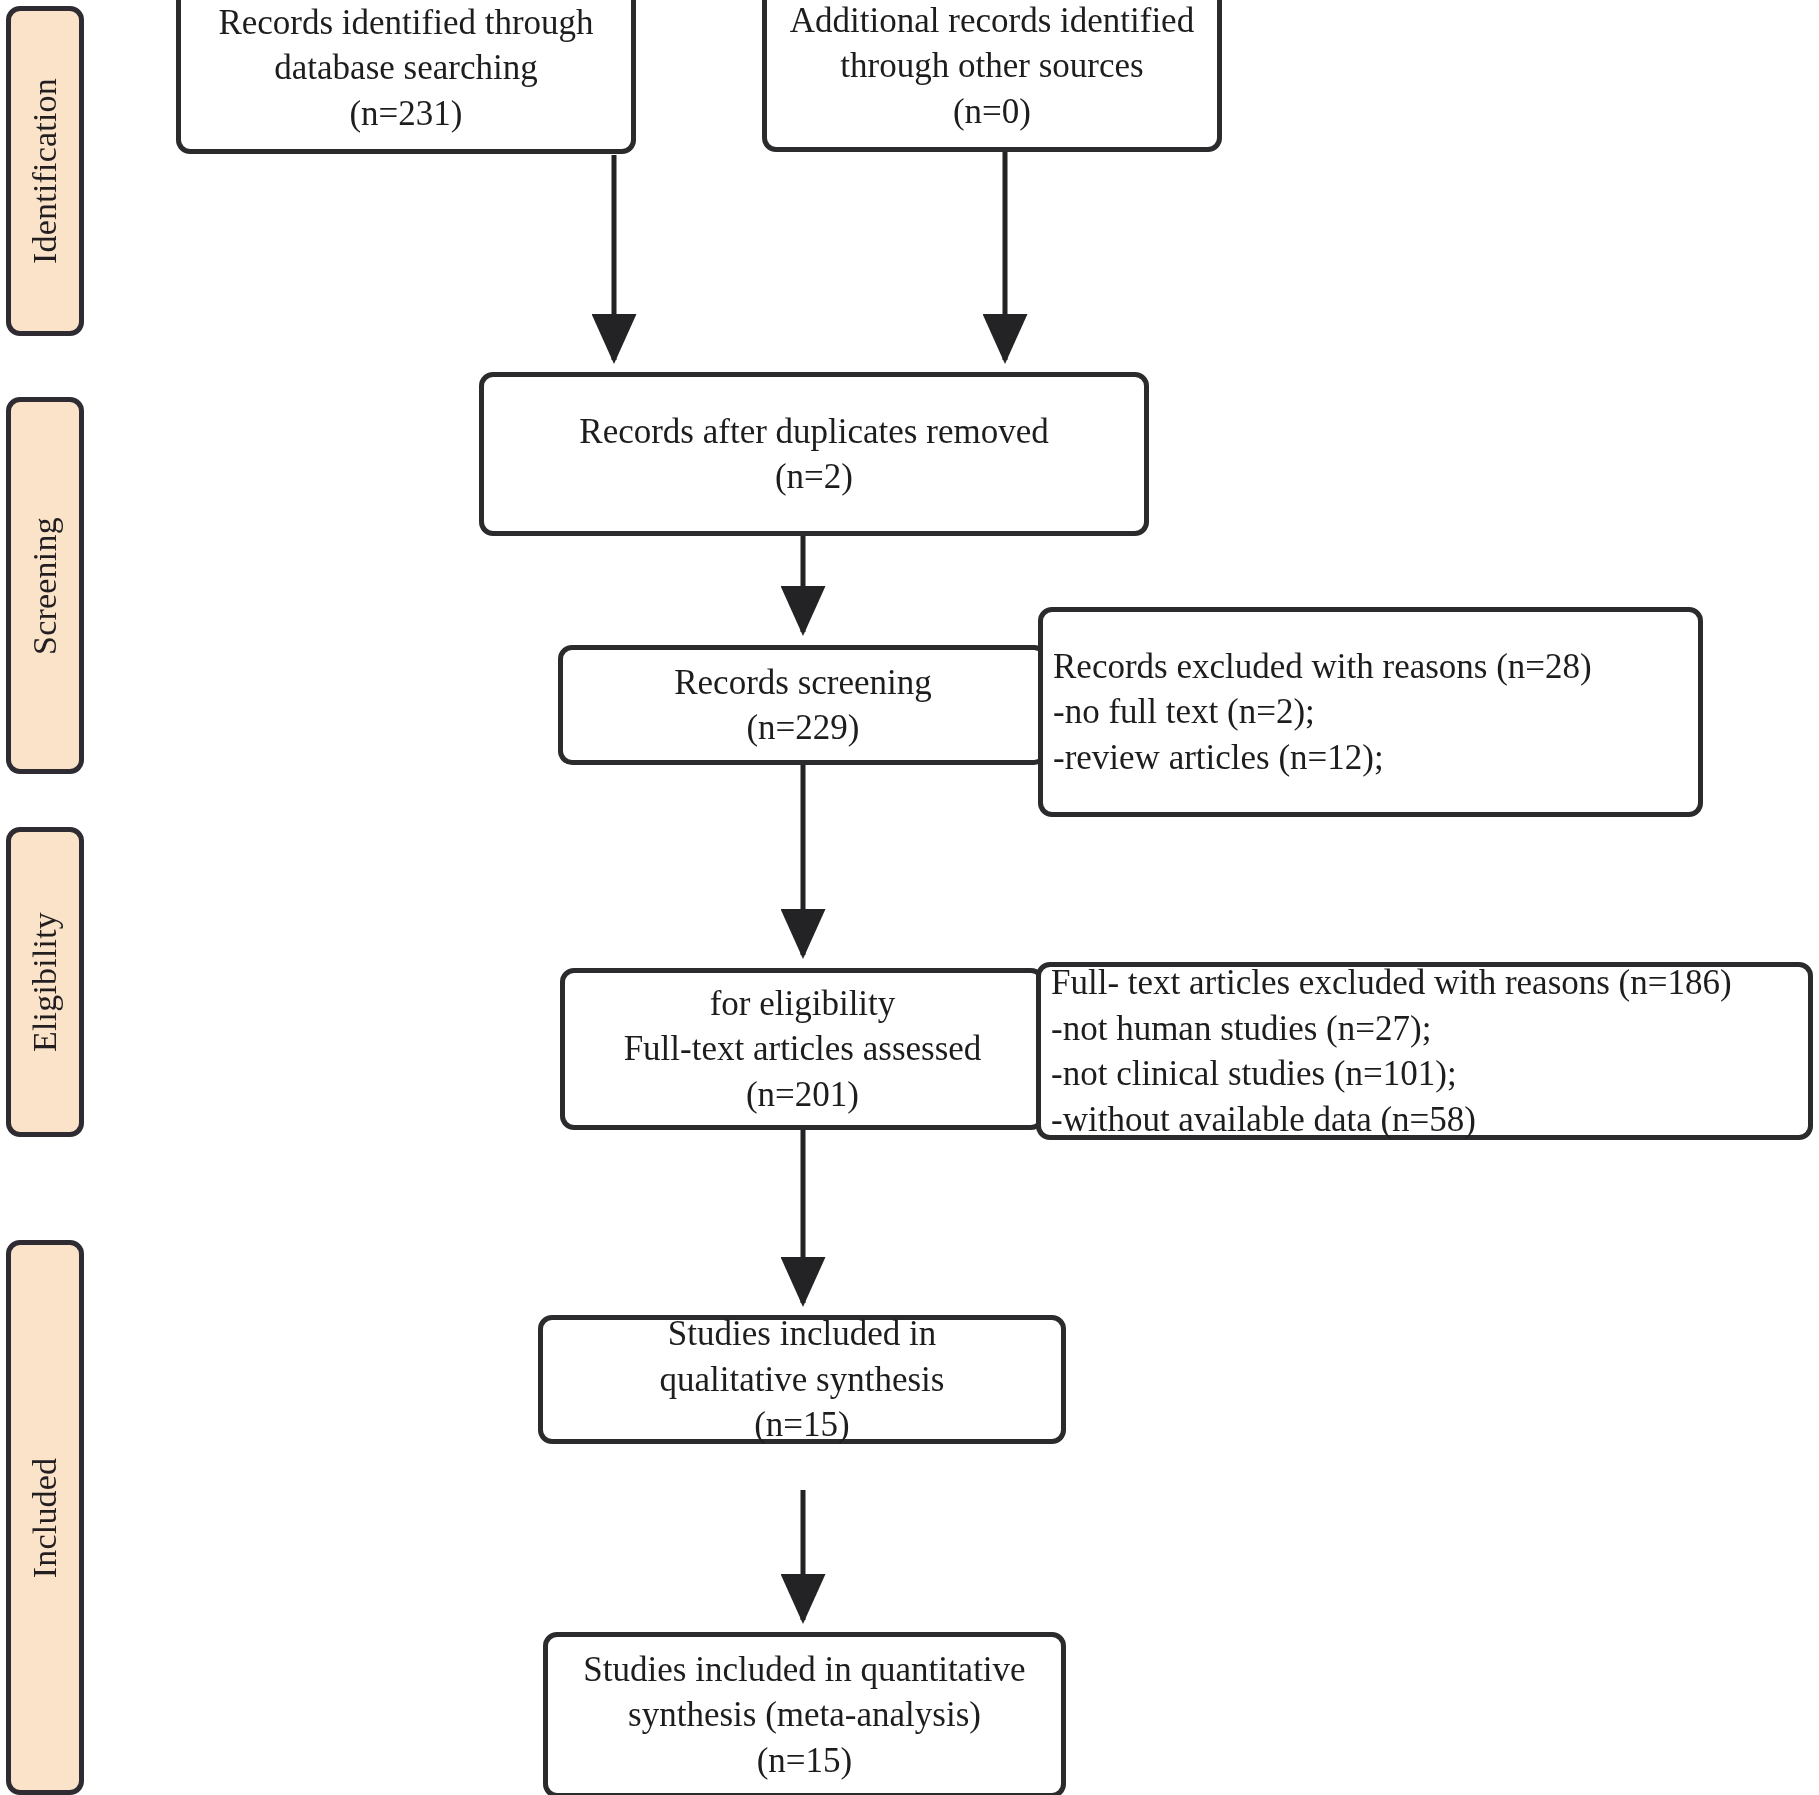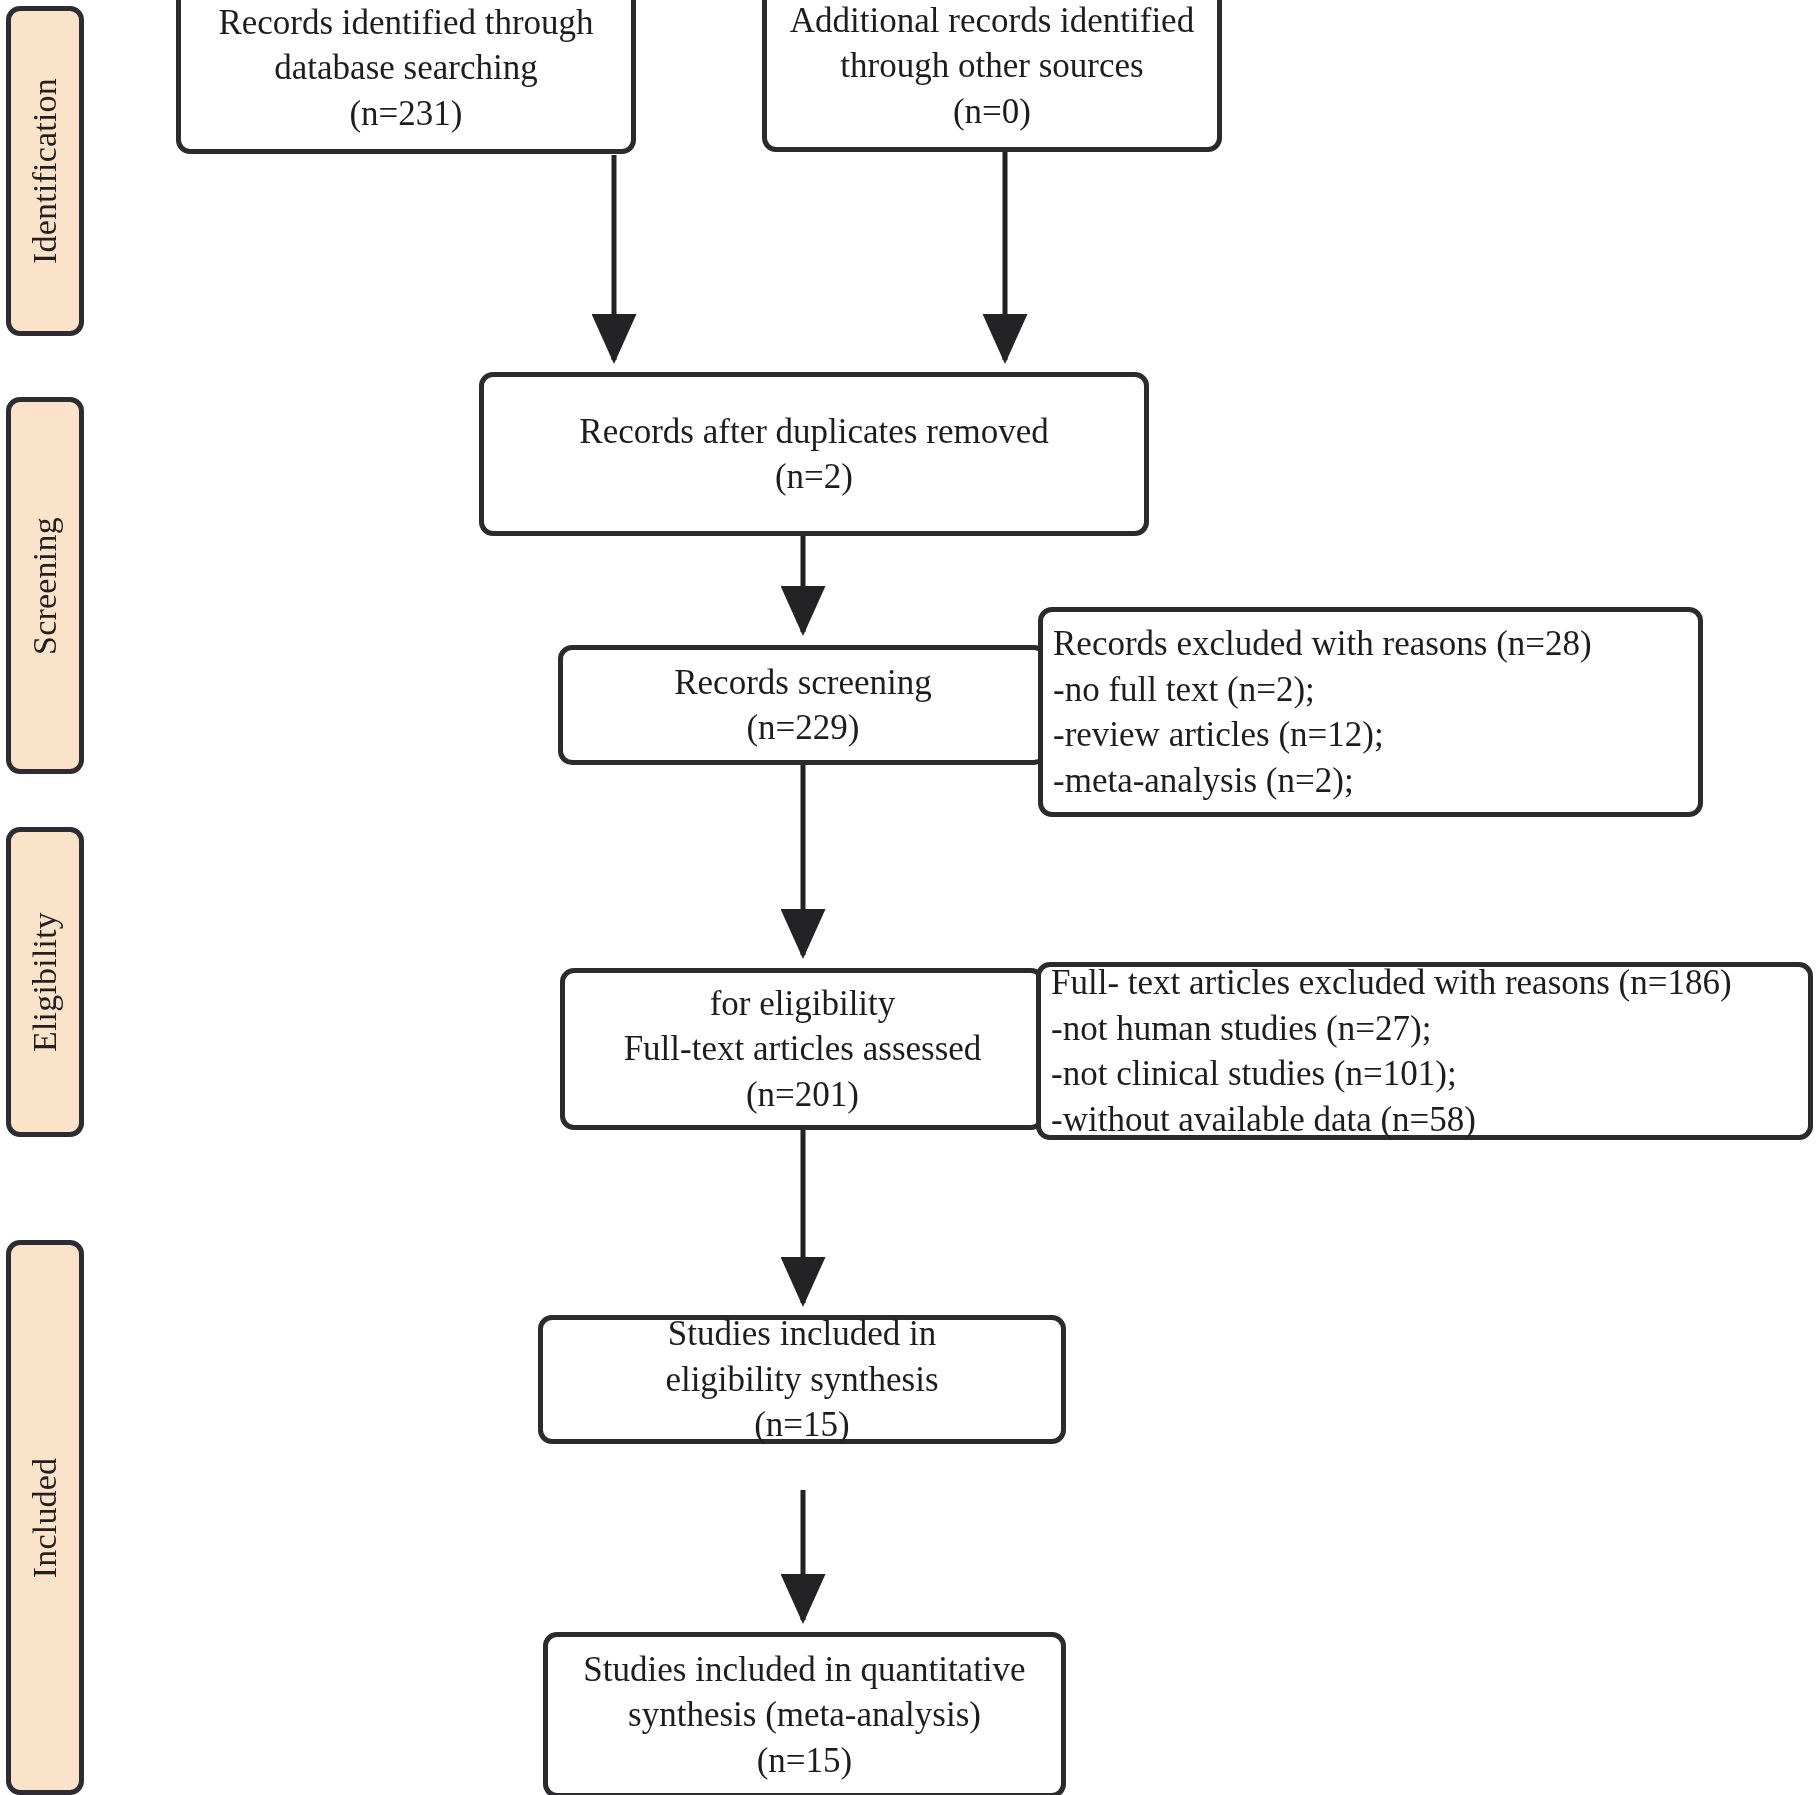--- a/index.html
+++ b/index.html
@@ -135,39 +135,38 @@
 
   <div class="box" style="left:558px; top:645px; width:490px; height:120px;">
     <span class="ln">Records screening</span>
     <span class="ln">(n=229)</span>
   </div>
 
   <div class="box left-align" style="left:1038px; top:607px; width:665px; height:210px;">
     <span class="ln">Records excluded with reasons (n=28)</span>
     <span class="ln">-no full text (n=2);</span>
     <span class="ln">-review articles (n=12);</span>
-    <span class="ln">-meta-analysis (n=2);</span>
   </div>
 
   <div class="box" style="left:560px; top:968px; width:485px; height:162px;">
     <span class="ln">for eligibility</span>
     <span class="ln">Full-text articles assessed</span>
     <span class="ln">(n=201)</span>
   </div>
 
   <div class="box left-align" style="left:1036px; top:962px; width:777px; height:178px;">
     <span class="ln">Full- text articles excluded with reasons (n=186)</span>
     <span class="ln">-not human studies (n=27);</span>
     <span class="ln">-not clinical studies (n=101);</span>
     <span class="ln">-without available data (n=58)</span>
   </div>
 
   <div class="box" style="left:538px; top:1315px; width:528px; height:129px;">
     <span class="ln">Studies included in</span>
-    <span class="ln">eligibility synthesis</span>
+    <span class="ln">qualitative synthesis</span>
     <span class="ln">(n=15)</span>
   </div>
 
   <div class="box" style="left:543px; top:1632px; width:523px; height:166px;">
     <span class="ln">Studies included in quantitative</span>
     <span class="ln">synthesis (meta-analysis)</span>
     <span class="ln">(n=15)</span>
   </div>
 
 </div>

